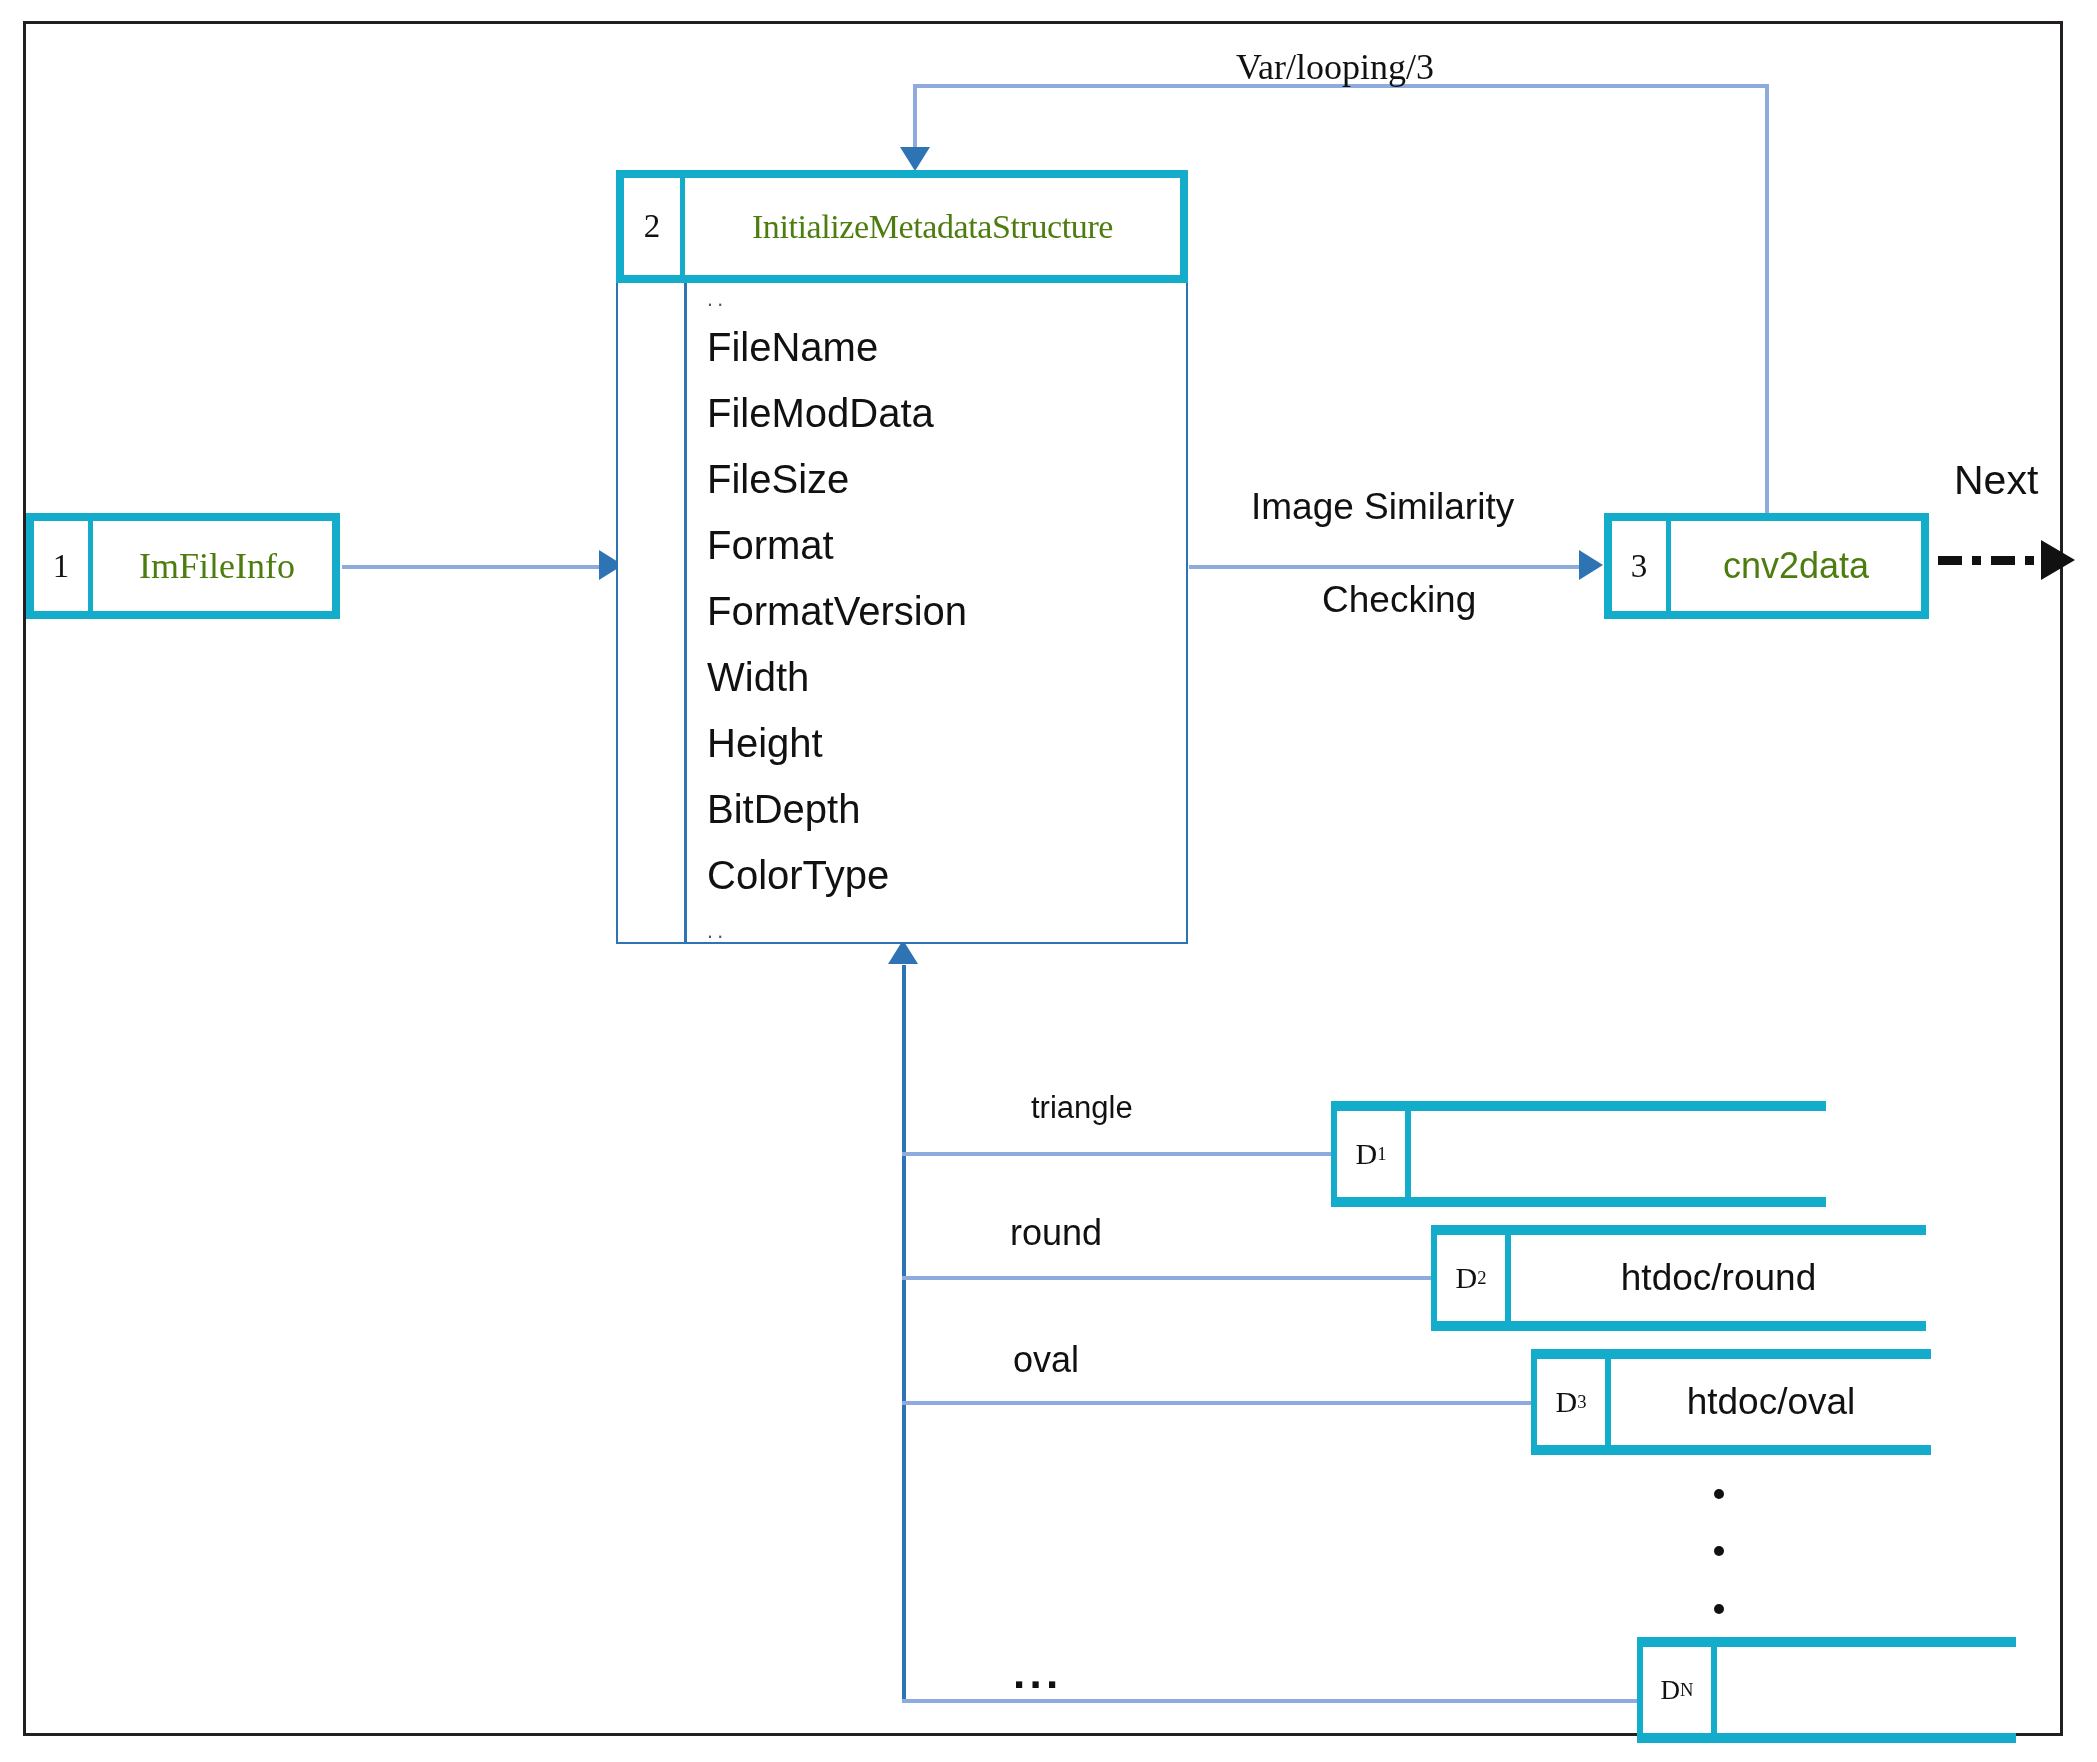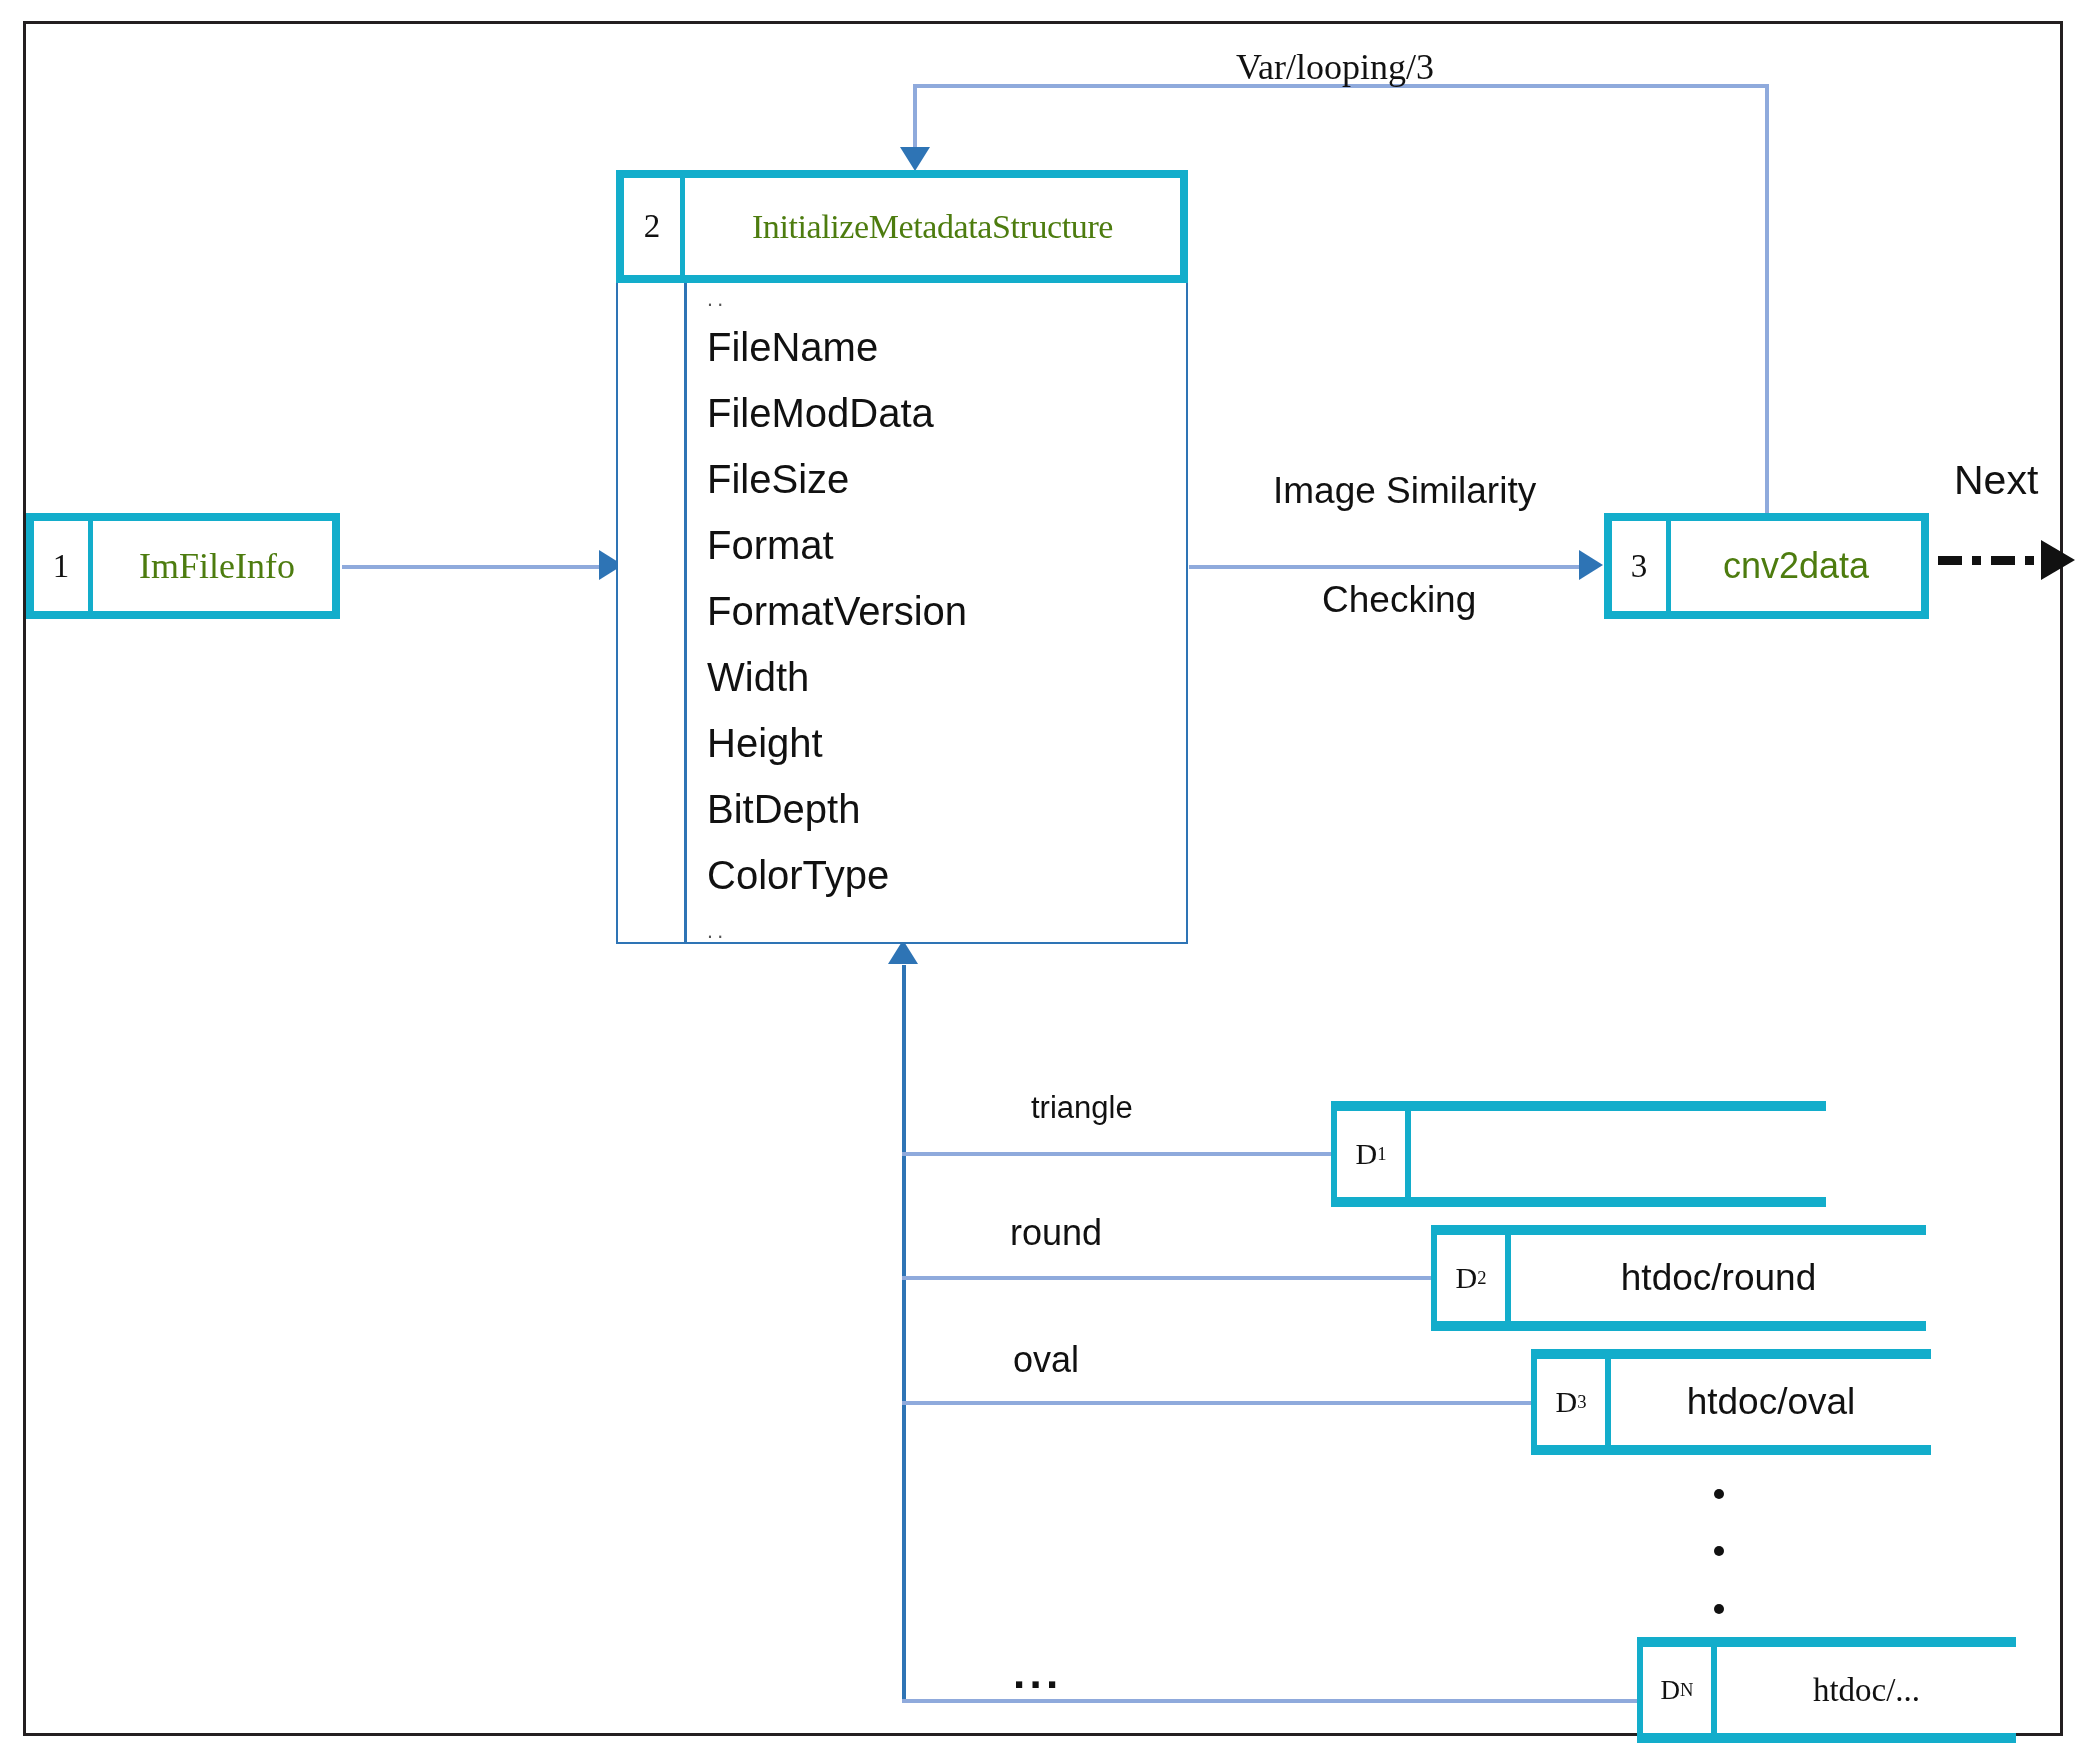--- a/index.html
+++ b/index.html
@@ -230,22 +230,21 @@
   #lab-varlooping {
     font-family: "Liberation Serif", serif;
     font-size: 36px;
     left: 1236px;
     top: 46px;
   }
   #lab-imgsim {
     font-family: "Liberation Sans", sans-serif;
     font-size: 37px;
     left: 1251px;
-    top: 470px;
-    margin-left: 22px;
+    top: 486px;
   }
   #lab-checking {
     font-family: "Liberation Sans", sans-serif;
     font-size: 37px;
     left: 1322px;
     top: 579px;
   }
   #lab-next {
     font-family: "Liberation Sans", sans-serif;
     font-size: 41px;
@@ -422,17 +421,16 @@
   <div class="vdots" id="vdot-2"></div>
   <div class="vdots" id="vdot-3"></div>
 
   <div class="conn h" style="left:902px; top:1699px; width:740px;"></div>
   <div class="lab" id="lab-dots-h">...</div>
   <div class="dbox" id="dbox-n">
     <div class="idx">
       <span>D</span>
         <sub>N</sub>
     </div>
-    <div class="lbl">htdoc/...</div>
   </div>
 
 </div>
 
 
 </body></html>

